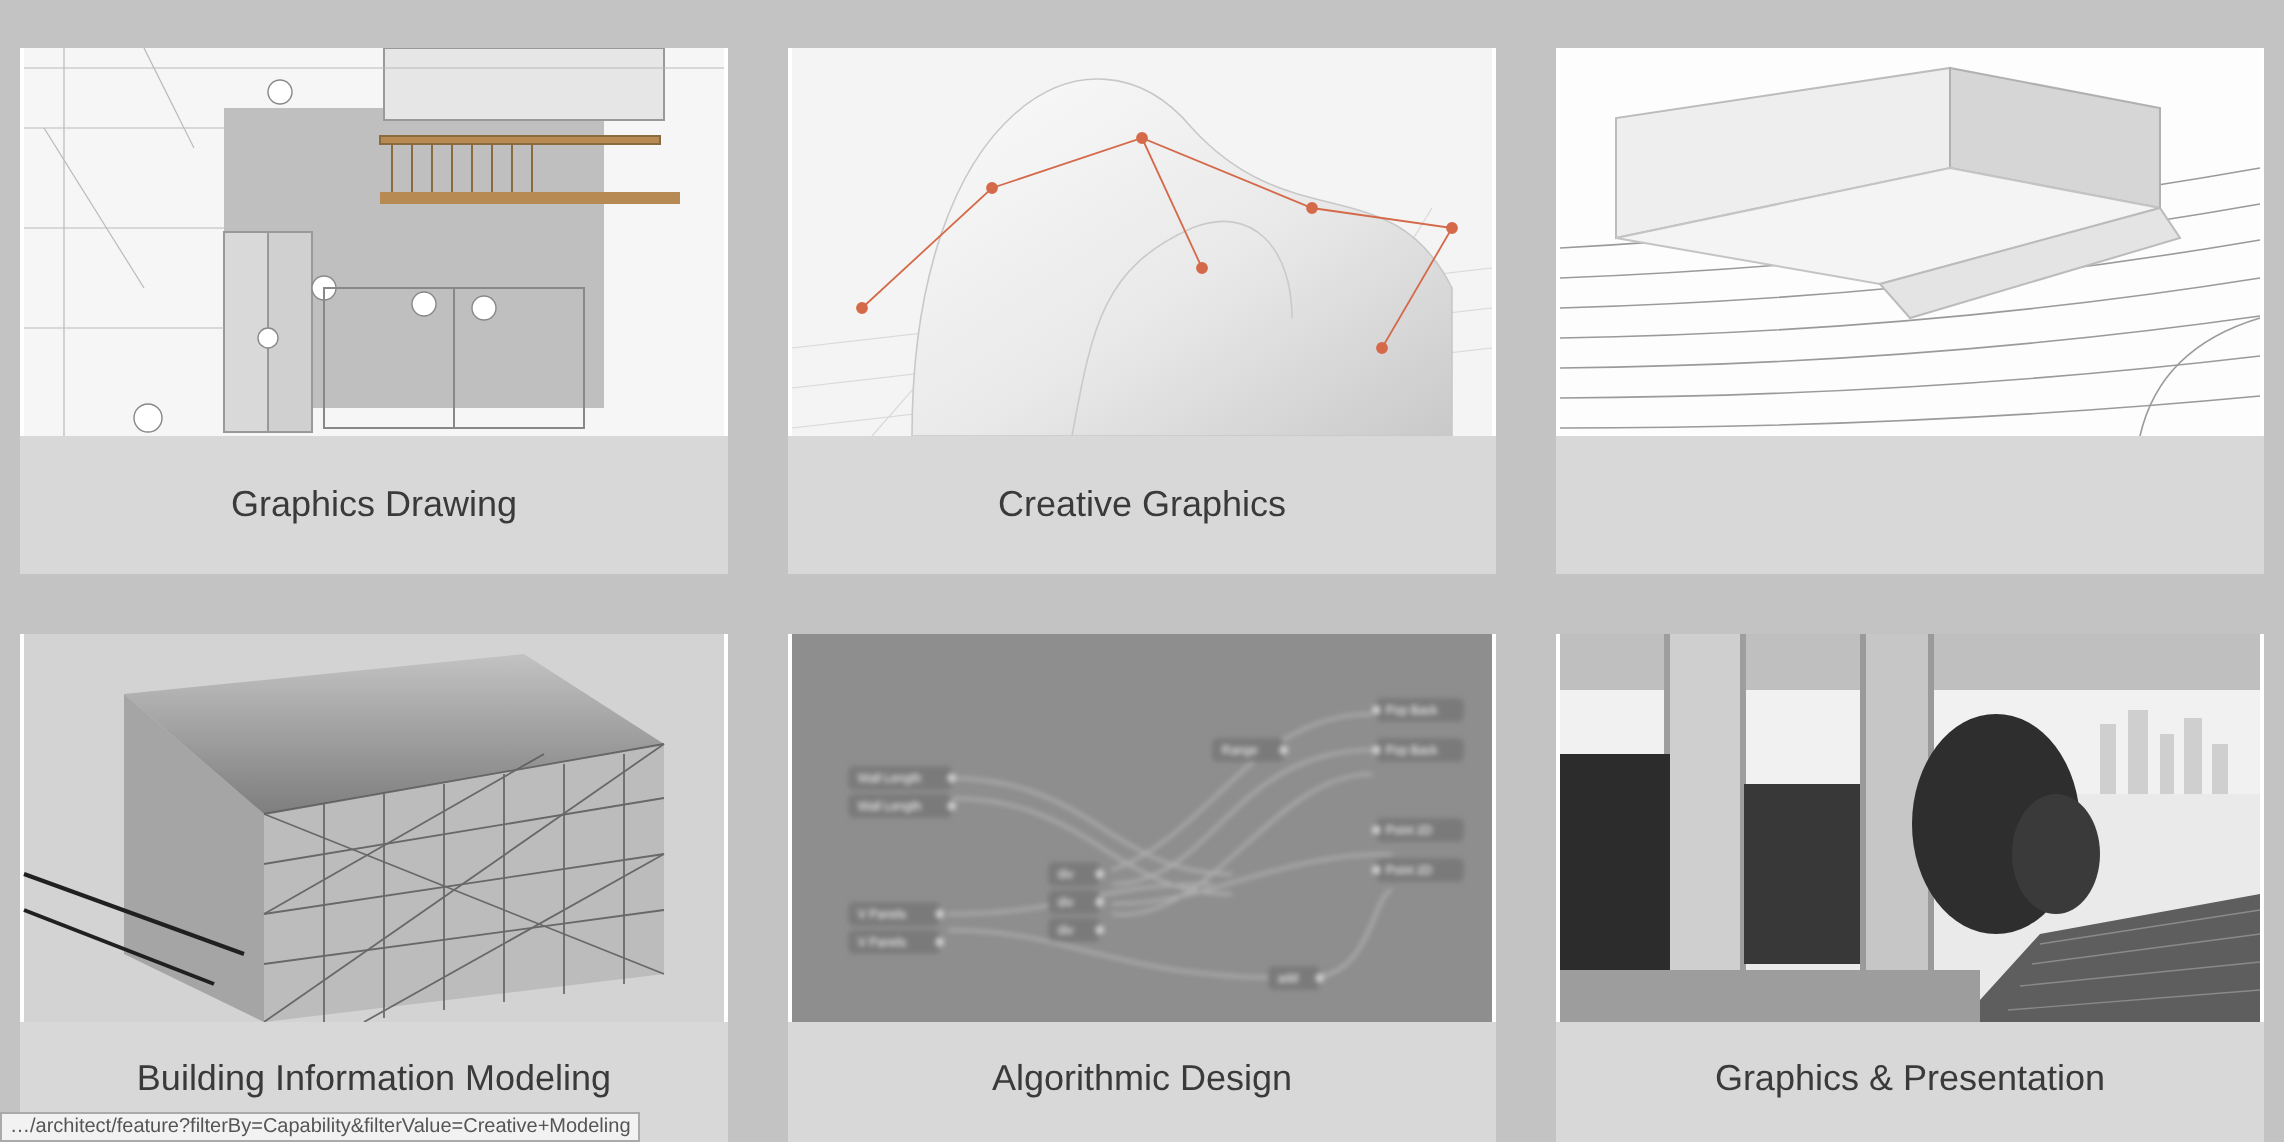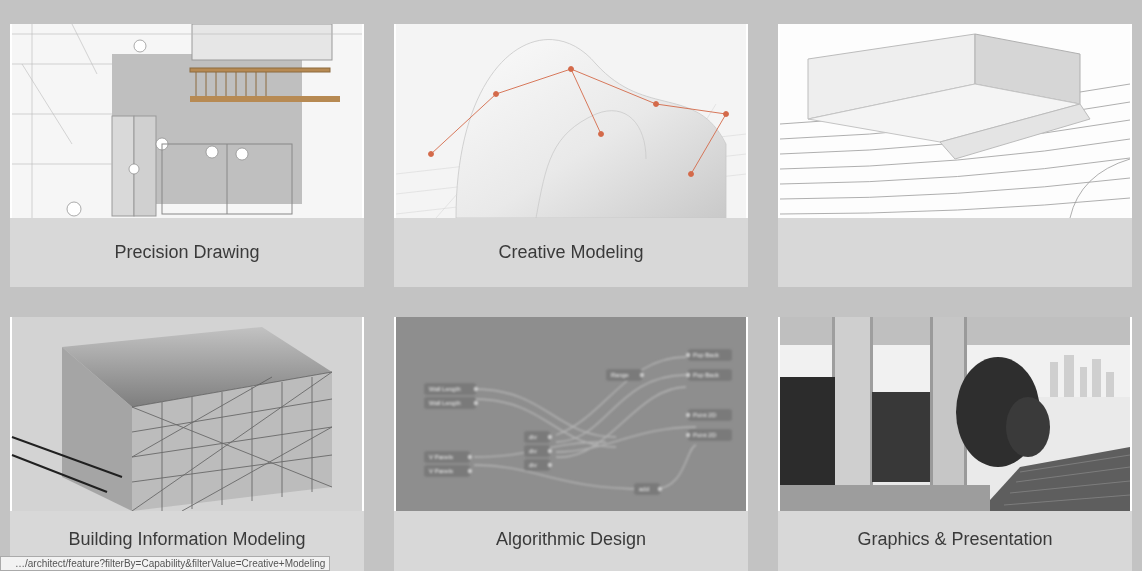--- a/index.html
+++ b/index.html
@@ -37,21 +37,21 @@
       font-weight: 400;
     }
     .status-bar {
       position: absolute;
       left: 0;
       bottom: 0;
       background: #f2f2f2;
       border: 1px solid #aaa;
       font-size: 10px;
       color: #555;
-      padding: 1px 14px;
+      padding: 1px 4px;
       max-width: 330px;
       overflow: hidden;
       white-space: nowrap;
     }
     .row2 .card-title { padding-top: 18px; }
     
     .node { fill:#7a7a7a; }
     .nodetxt { fill:#e8e8e8; font-size:6px; font-family:Arial; }
   </style>
 </head>
@@ -99,21 +99,21 @@
           <circle cx="150" cy="120" r="6"></circle>
             <circle cx="200" cy="128" r="6"></circle>
           <circle cx="230" cy="130" r="6"></circle>
             <circle cx="122" cy="145" r="5"></circle>
         </g>
 
         <rect x="150" y="120" width="130" height="70" fill="none" stroke="#888"></rect>
         <line x1="215" y1="120" x2="215" y2="190" stroke="#888"></line>
       </svg>
     </div>
-    <div class="card-title">Precision Drawing</div>
+    <div class="card-title">Graphics Drawing</div>
   </div>
 
   <div class="card">
     <div class="card-thumb">
       <svg viewBox="0 0 350 194">
         <defs>
           <linearGradient id="g2" x1="0" y1="0" x2="1" y2="1">
             <stop offset="0" stop-color="#fbfbfb"></stop>
               <stop offset="0.55" stop-color="#e9e9e9"></stop>
             <stop offset="1" stop-color="#c9c9c9"></stop>
@@ -139,21 +139,21 @@
             <circle cx="100" cy="70" r="2.5"></circle>
           <circle cx="175" cy="45" r="2.5"></circle>
             <circle cx="260" cy="80" r="2.5"></circle>
           <circle cx="330" cy="90" r="2.5"></circle>
             <circle cx="295" cy="150" r="2.5"></circle>
           <line x1="175" y1="45" x2="205" y2="110"></line>
           <circle cx="205" cy="110" r="2.5"></circle>
         </g>
       </svg>
     </div>
-    <div class="card-title">Creative Modeling</div>
+    <div class="card-title">Creative Graphics</div>
   </div>
 
   <div class="card">
     <div class="card-thumb">
       <svg viewBox="0 0 350 194">
         <rect width="350" height="194" fill="#fdfdfd"></rect>
 
         <g stroke="#9a9a9a" stroke-width="0.8" fill="none">
           <path d="M0 100 Q 180 90 350 60"></path>
           <path d="M0 115 Q 180 108 350 78"></path>

